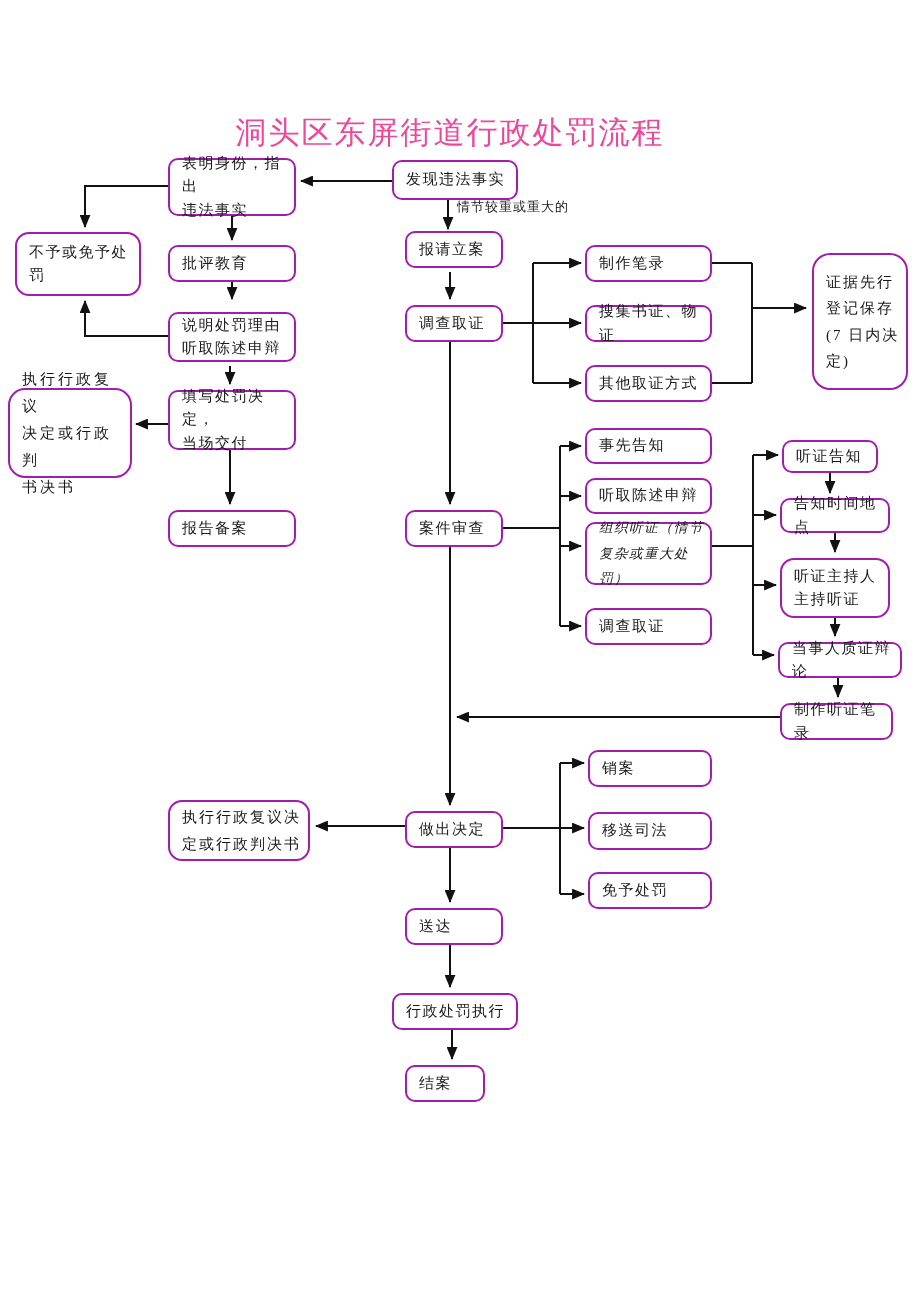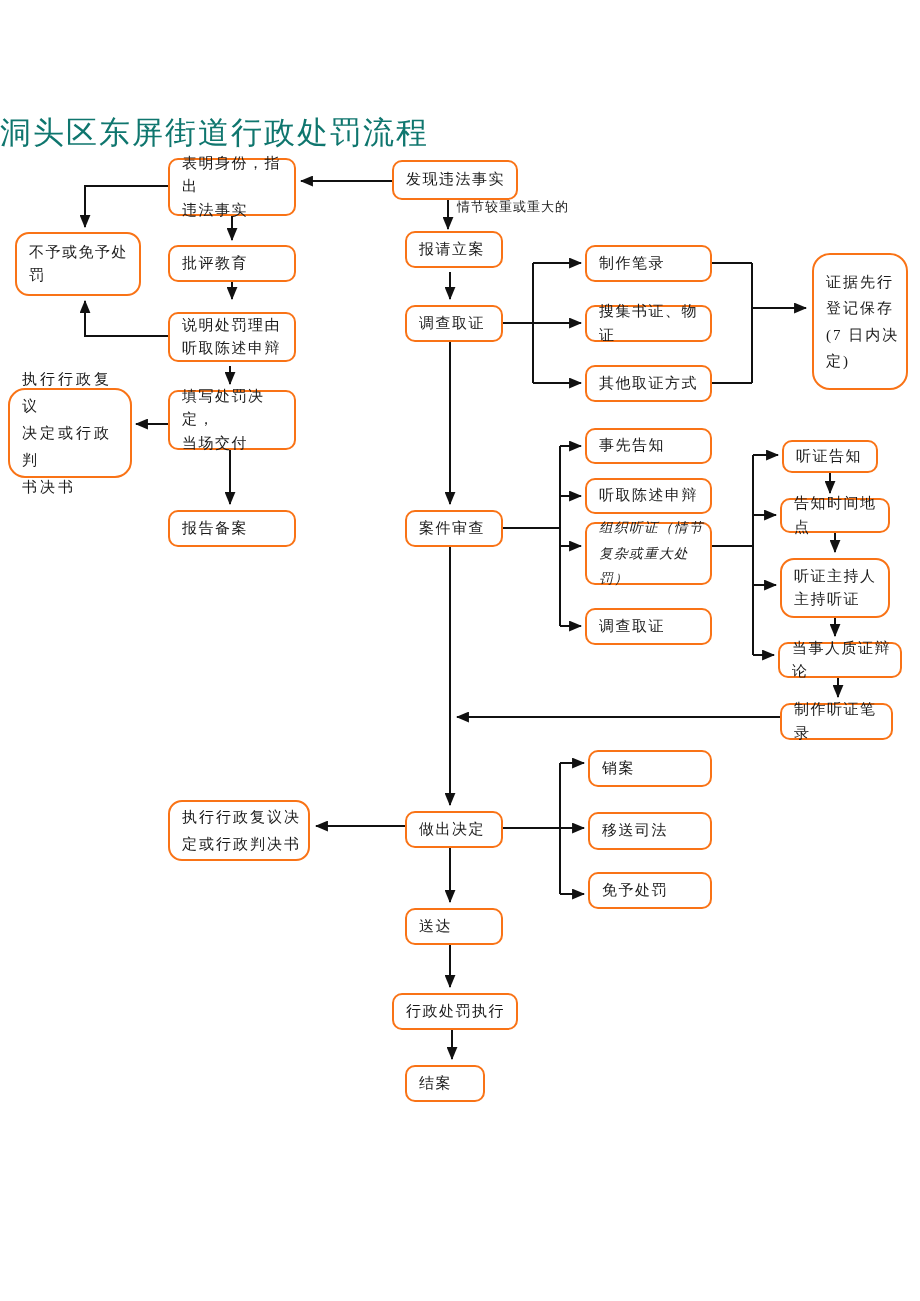--- a/index.html
+++ b/index.html
@@ -8,32 +8,33 @@
     width: 920px;
     height: 1301px;
     background: #ffffff;
     font-family: "Liberation Serif", "DejaVu Serif", serif;
     color: #1a1a1a;
     overflow: hidden;
   }
   #title {
     position: absolute;
     left: 0; top: 112px; width: 900px;
+    text-align: center;
     font-size: 31px;
     letter-spacing: 2px;
-    color: #0f766e;
+    color: #ec4899;
     font-family: Liberation Mono, monospace;
   }
   #edges { position: absolute; left: 0; top: 0; }
   #edges path { stroke: #111111; stroke-width: 2; fill: none; }
   .node {
     position: absolute;
     box-sizing: border-box;
     background: #ffffff;
-    border: 2px solid #f97316;
+    border: 2px solid #a21caf;
     border-radius: 10px;
     display: flex;
     flex-direction: column;
     justify-content: center;
     padding: 2px 6px 2px 12px;
     font-size: 15px;
     line-height: 1.55;
     letter-spacing: 1.5px;
     white-space: pre-line;
     color: #1a1a1a;

